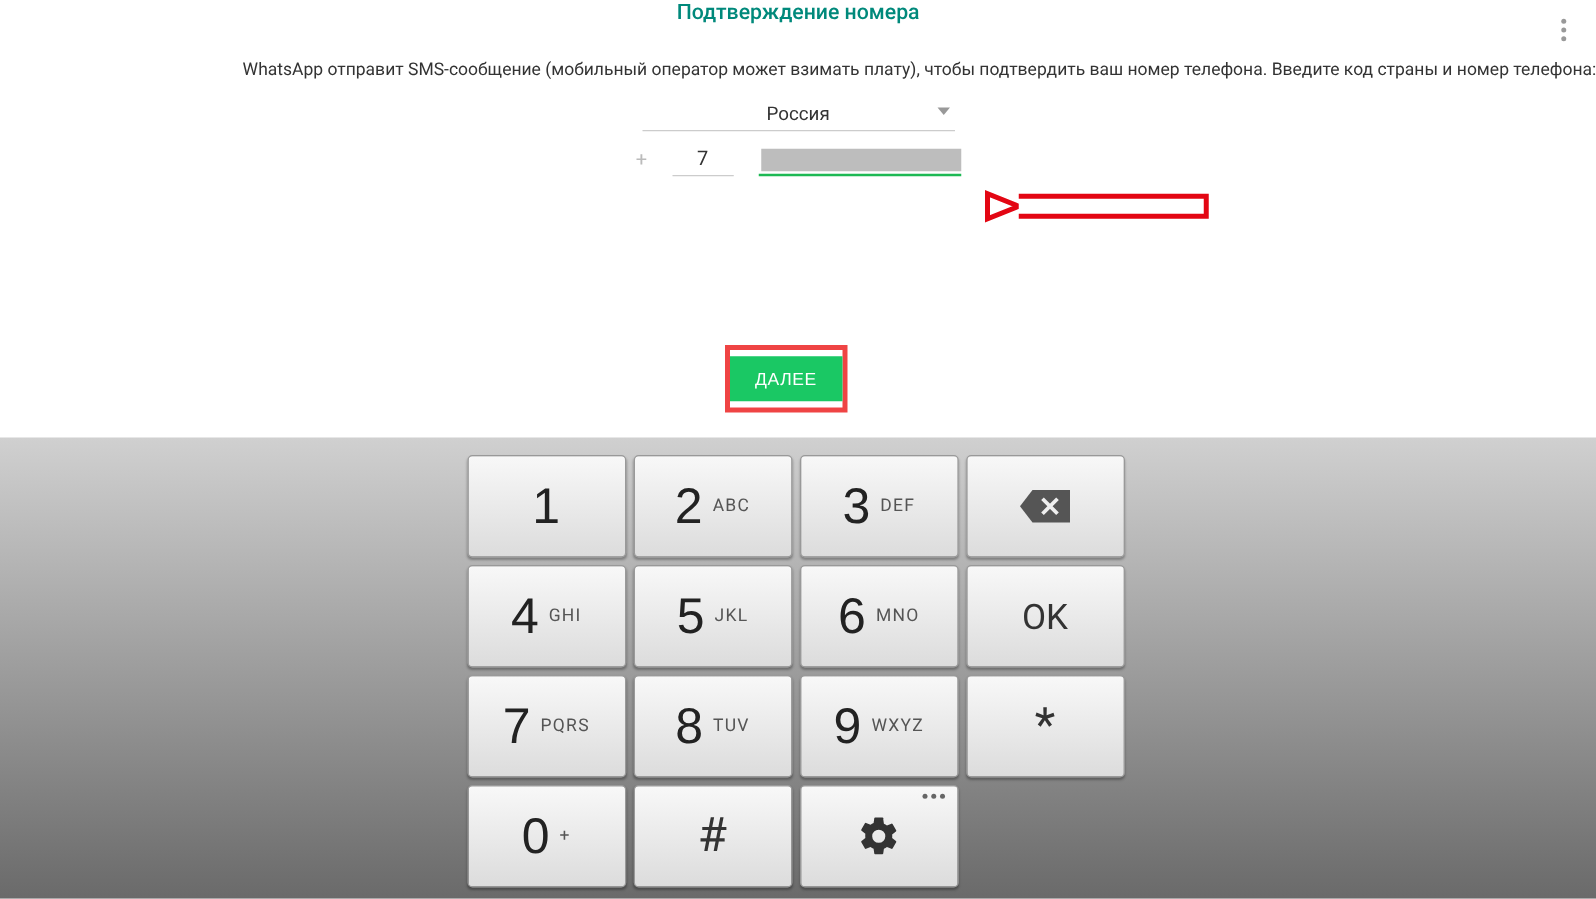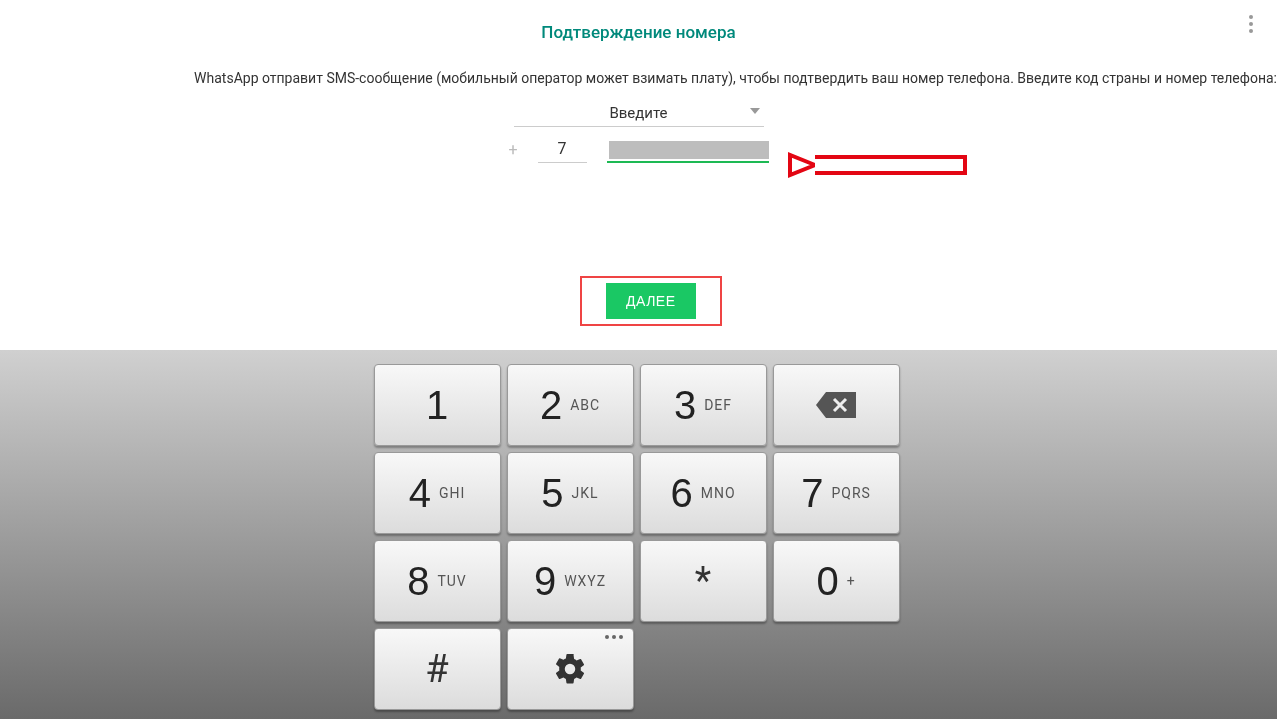--- a/index.html
+++ b/index.html
@@ -7,21 +7,20 @@
       width: 1277px;
       height: 719px;
       font-family: -apple-system, BlinkMacSystemFont, "Segoe UI", Roboto, Arial, sans-serif;
       background: #ffffff;
       overflow: hidden;
       position: relative;
     }
     .header {
       position: relative;
       text-align: center;
-      padding-top: 22px;
     }
     .title {
       color: #00897B;
       font-size: 17px;
       font-weight: 500;
     }
     .more-menu {
       position: absolute;
       right: 14px;
       top: 12px;
@@ -102,22 +101,22 @@
     }
     .arrow-annot {
       position: absolute;
       left: 785px;
       top: 140px;
     }
     .next-wrap {
       position: absolute;
       left: 580px;
       top: 276px;
-      border: 2px solid #ef4444;
-      padding: 5px 24px;
+      border: 4px solid #ef4444;
+      padding: 5px 0;
     }
     .next-btn {
       background: #1ac864;
       color: #fff;
       border: none;
       padding: 10px 20px;
       font-size: 14px;
       font-weight: 500;
       letter-spacing: 0.5px;
       cursor: pointer;
@@ -178,21 +177,21 @@
   <div class="more-menu">
     <span class="dot"></span>
     <span class="dot"></span>
     <span class="dot"></span>
   </div>
 </div>
 
 <div class="instruction">WhatsApp отправит SMS-сообщение (мобильный оператор может взимать плату), чтобы подтвердить ваш номер телефона. Введите код страны и номер телефона:</div>
 
 <div class="country-select-wrap">
-  <span class="country-name">Введите</span>
+  <span class="country-name">Россия</span>
   <span class="chevron"></span>
 </div>
 
 <div class="phone-row">
   <span class="plus-sign">+</span>
   <div class="cc-input-wrap">
     <span class="cc-val">7</span>
   </div>
   <div class="phone-input-wrap">
     <div class="phone-mask"></div>
@@ -233,20 +232,23 @@
       <span class="key-digit">4</span>
       <span class="key-letters">GHI</span>
     </div>
     <div class="key">
       <span class="key-digit">5</span>
       <span class="key-letters">JKL</span>
     </div>
     <div class="key">
       <span class="key-digit">6</span>
       <span class="key-letters">MNO</span>
+    </div>
+    <div class="key">
+      <span class="key-ok">OK</span>
     </div>
     <div class="key">
       <span class="key-digit">7</span>
       <span class="key-letters">PQRS</span>
     </div>
     <div class="key">
       <span class="key-digit">8</span>
       <span class="key-letters">TUV</span>
     </div>
     <div class="key">

